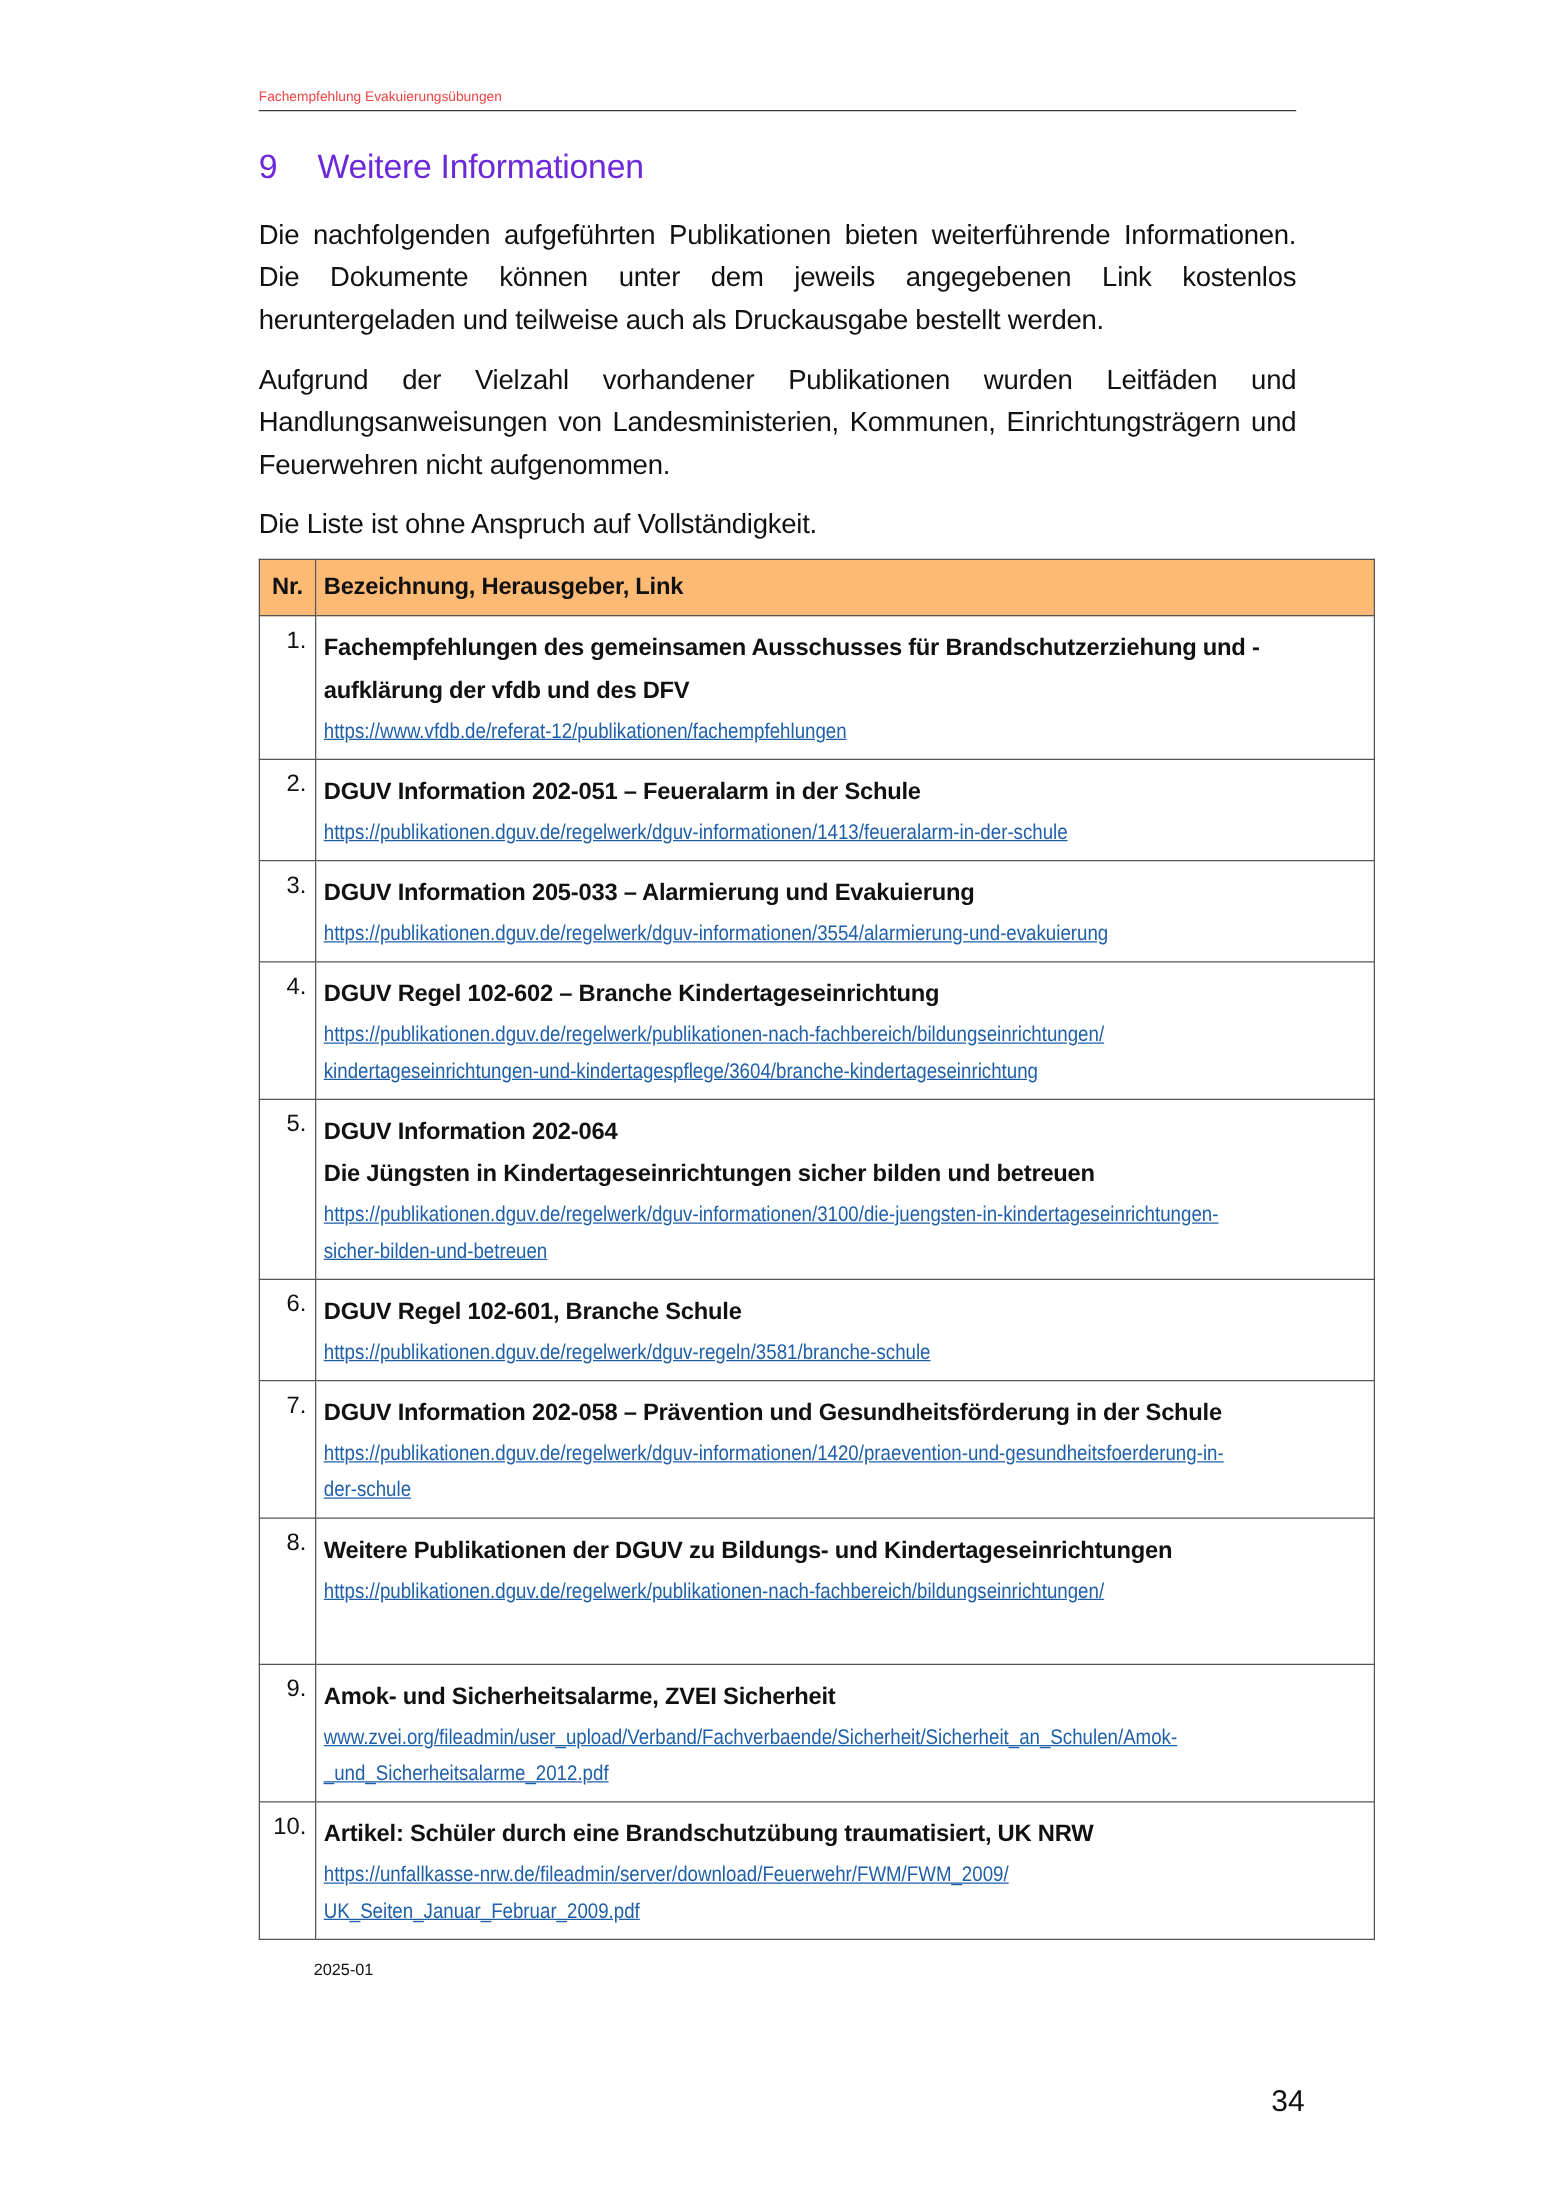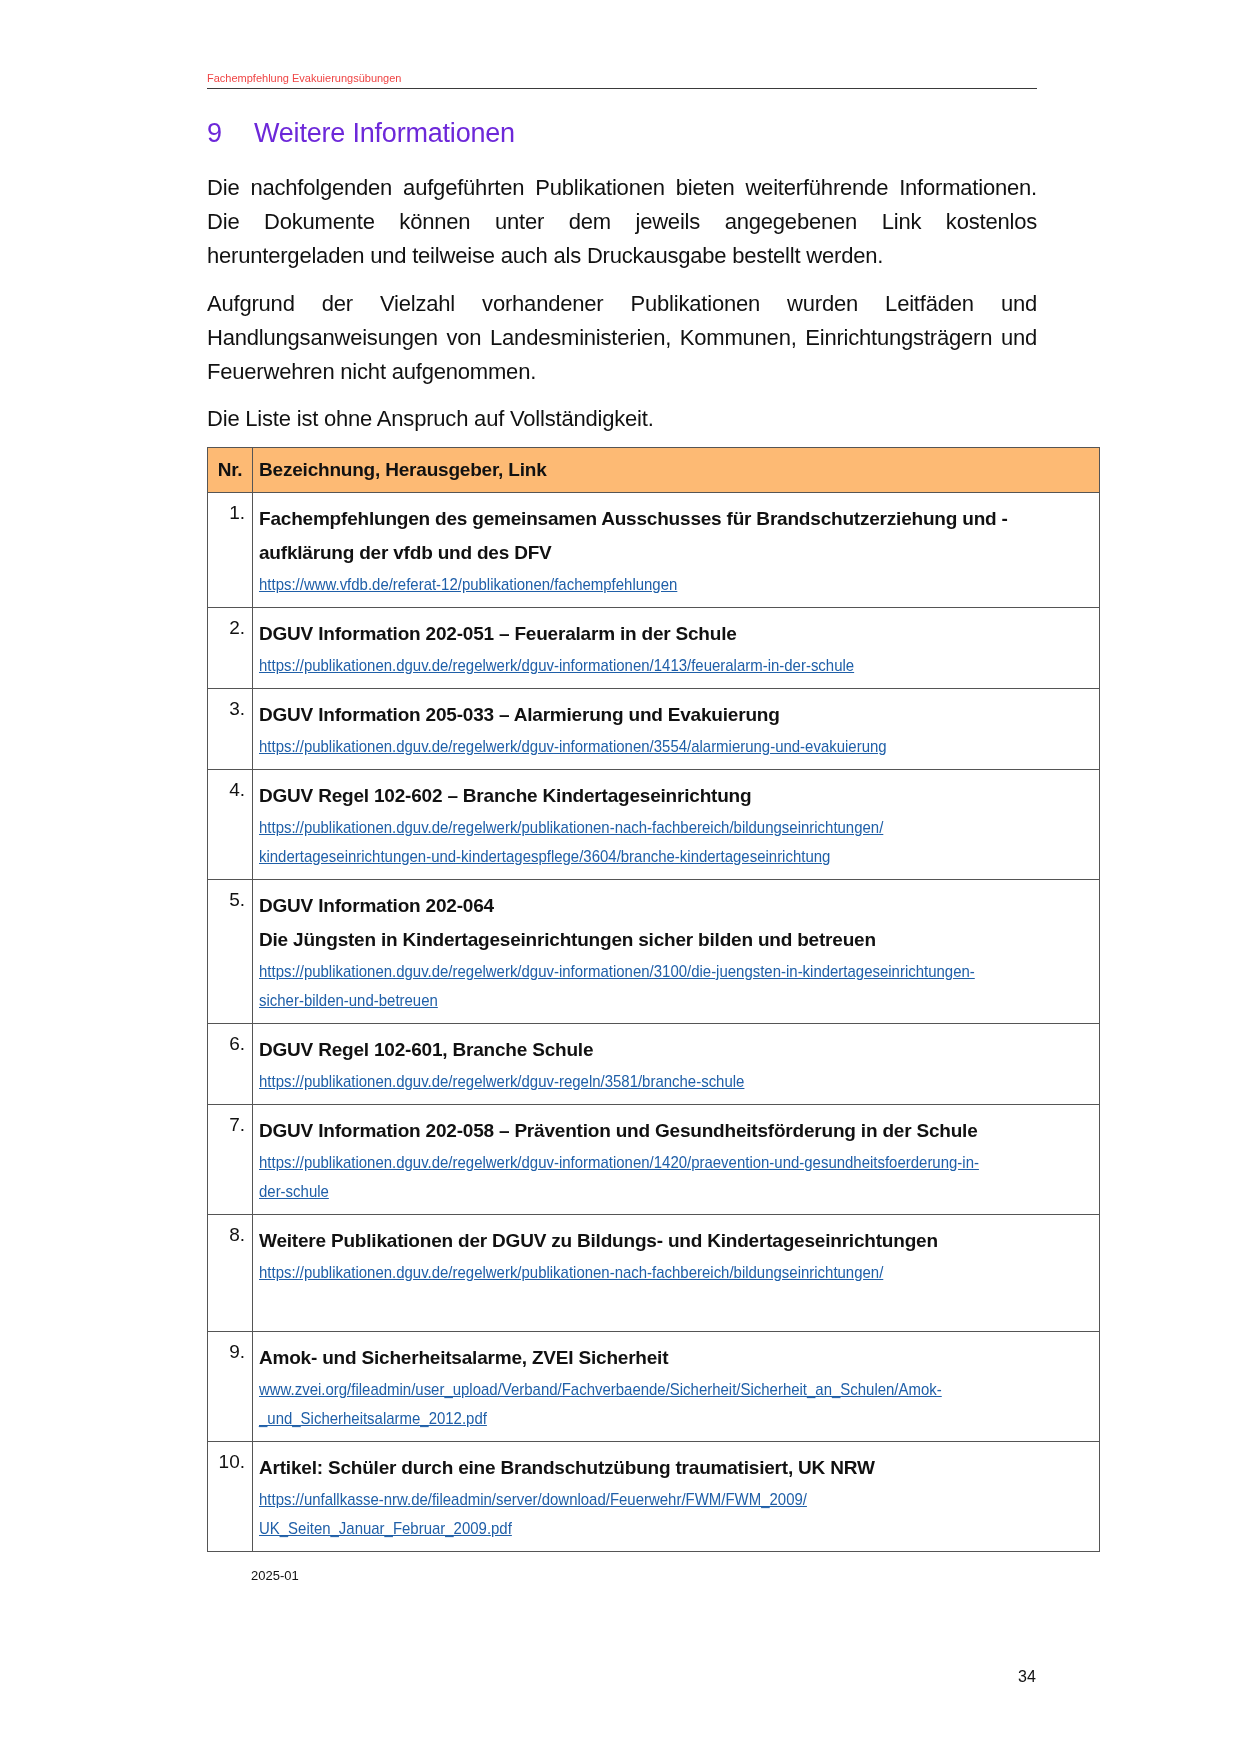--- a/index.html
+++ b/index.html
@@ -23,21 +23,21 @@
                         height: 44px; padding: 0 6px; vertical-align: middle; letter-spacing: -0.2px; }
   table.refs thead th.nr { width: 32px; text-align: center; }
   td.nr-cell { text-align: right; padding: 9px 7px 0 4px; width: 32px; }
   td.body-cell { padding: 9px 6px 8px 6px; }
   .ttl { font-weight: bold; line-height: 34px; letter-spacing: -0.2px; }
   .lnk { display: block; color: #1f5fa8; text-decoration: underline; font-family: "Liberation Sans", sans-serif;
          font-size: 17px; line-height: 29px; transform: scaleX(0.88); transform-origin: left;
          white-space: nowrap; }
   .extra-space { height: 36px; }
   .footer-left { position: absolute; left: 207px; top: 1568px; font-size: 13px; margin-left: 44px; }
-  .footer-right { position: absolute; left: 1017px; top: 1668px; width: 20px; text-align: center; font-size: 16px; }
+  .footer-right { position: absolute; left: 1017px; top: 1668px; width: 20px; text-align: right; font-size: 24px; }
 </style>
 </head>
 <body>
 
 <div class="page-header">Fachempfehlung Evakuierungsübungen</div>
 
 <div class="heading">
   <span class="num">9</span><span>Weitere Informationen</span>
 </div>
 

